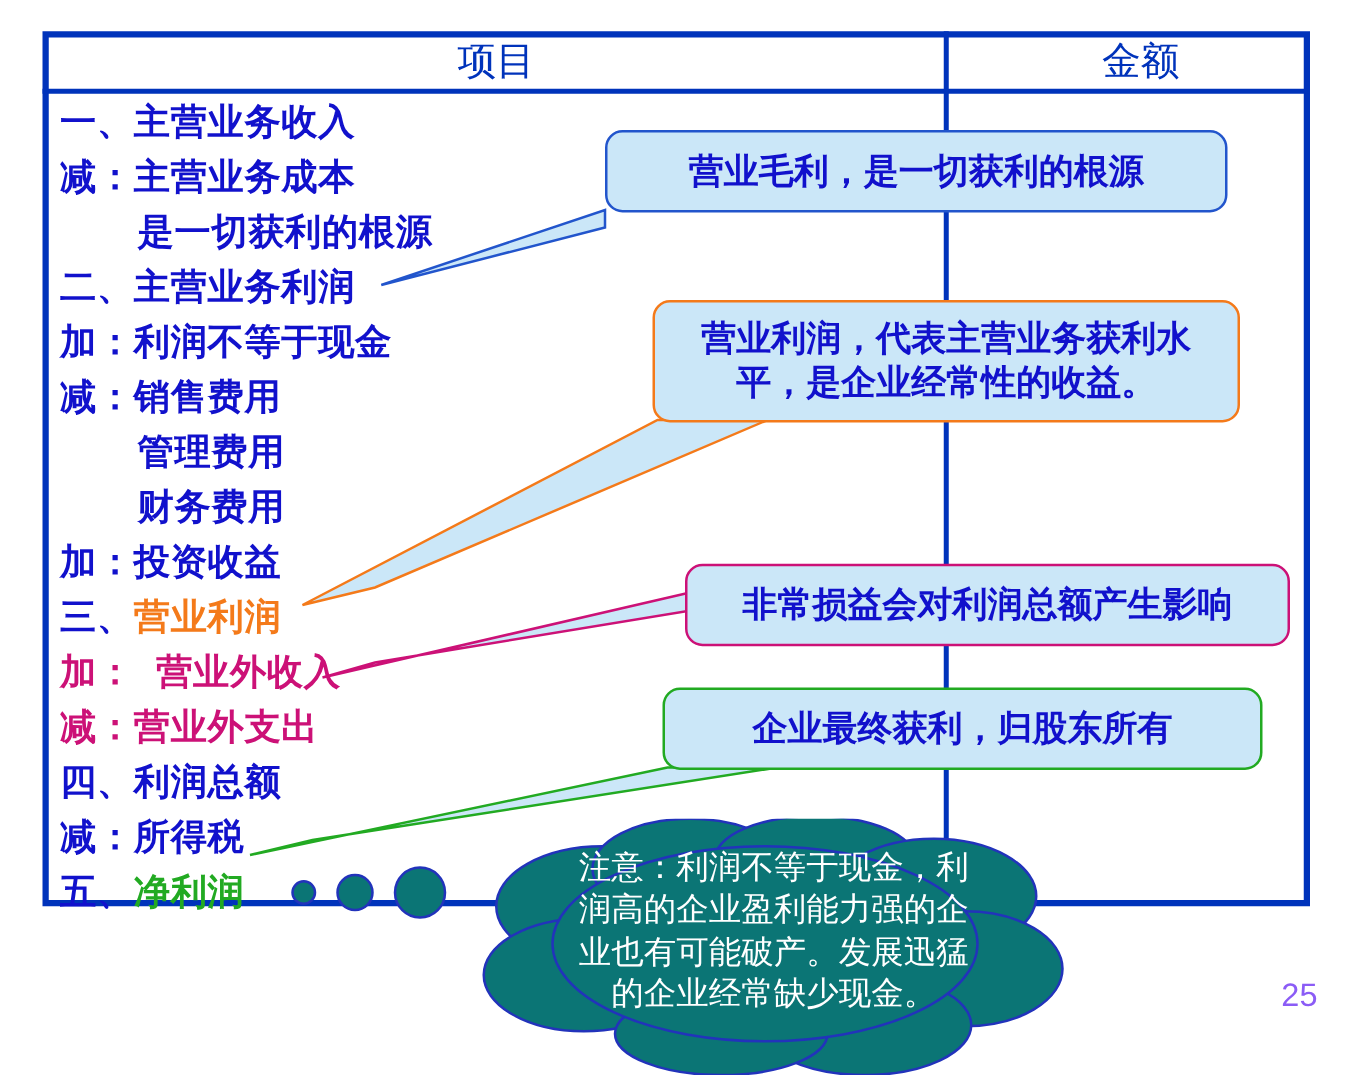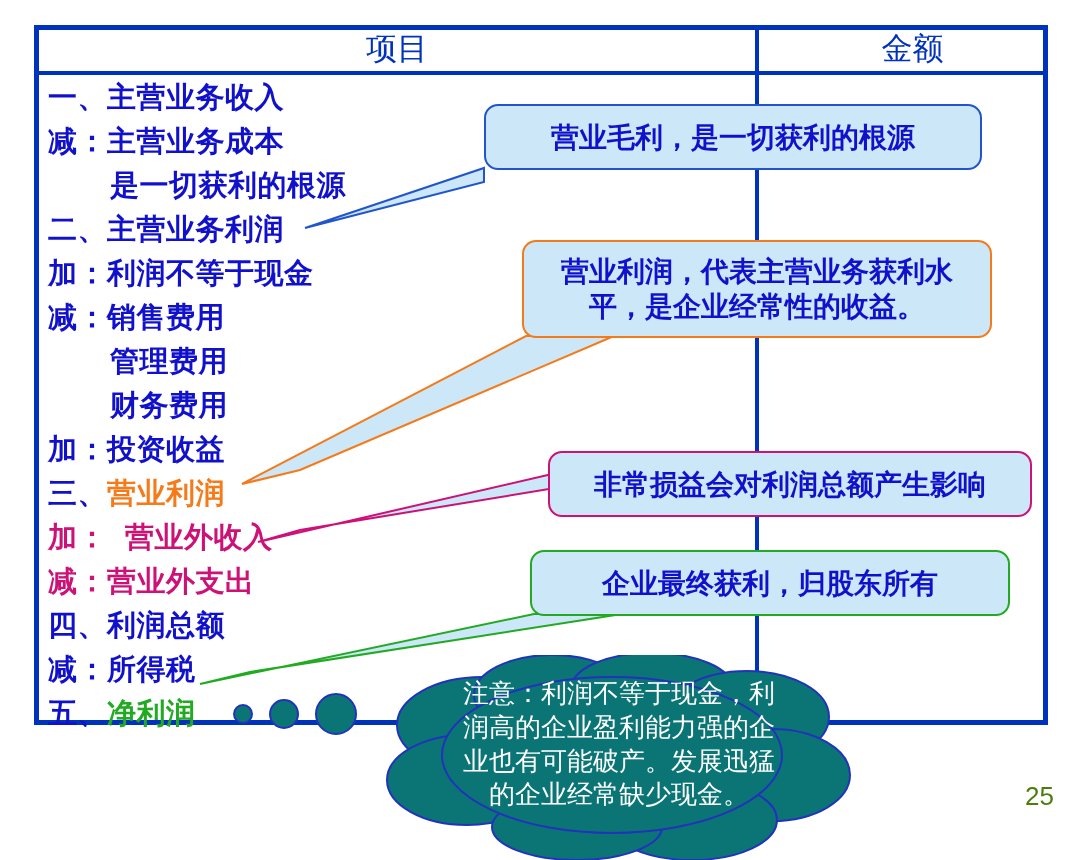--- a/index.html
+++ b/index.html
@@ -125,21 +125,21 @@
     line-height: 1.3;
     white-space: pre-line;
   }
   #cloud-tail-dots { position: absolute; left: 0; top: 0; }
 
   
   #page-number {
     position: absolute;
     right: 22px;
     bottom: 48px;
-    color: #4d7c0f;
+    color: #8b5cf6;
     font-size: 26px;
     font-family: "Liberation Sans", sans-serif;
   }
 </style>
 </head>
 <body>
 
 <div id="table-frame"></div>
 <div id="table-header-rule"></div>
 <div id="table-col-rule"></div>

